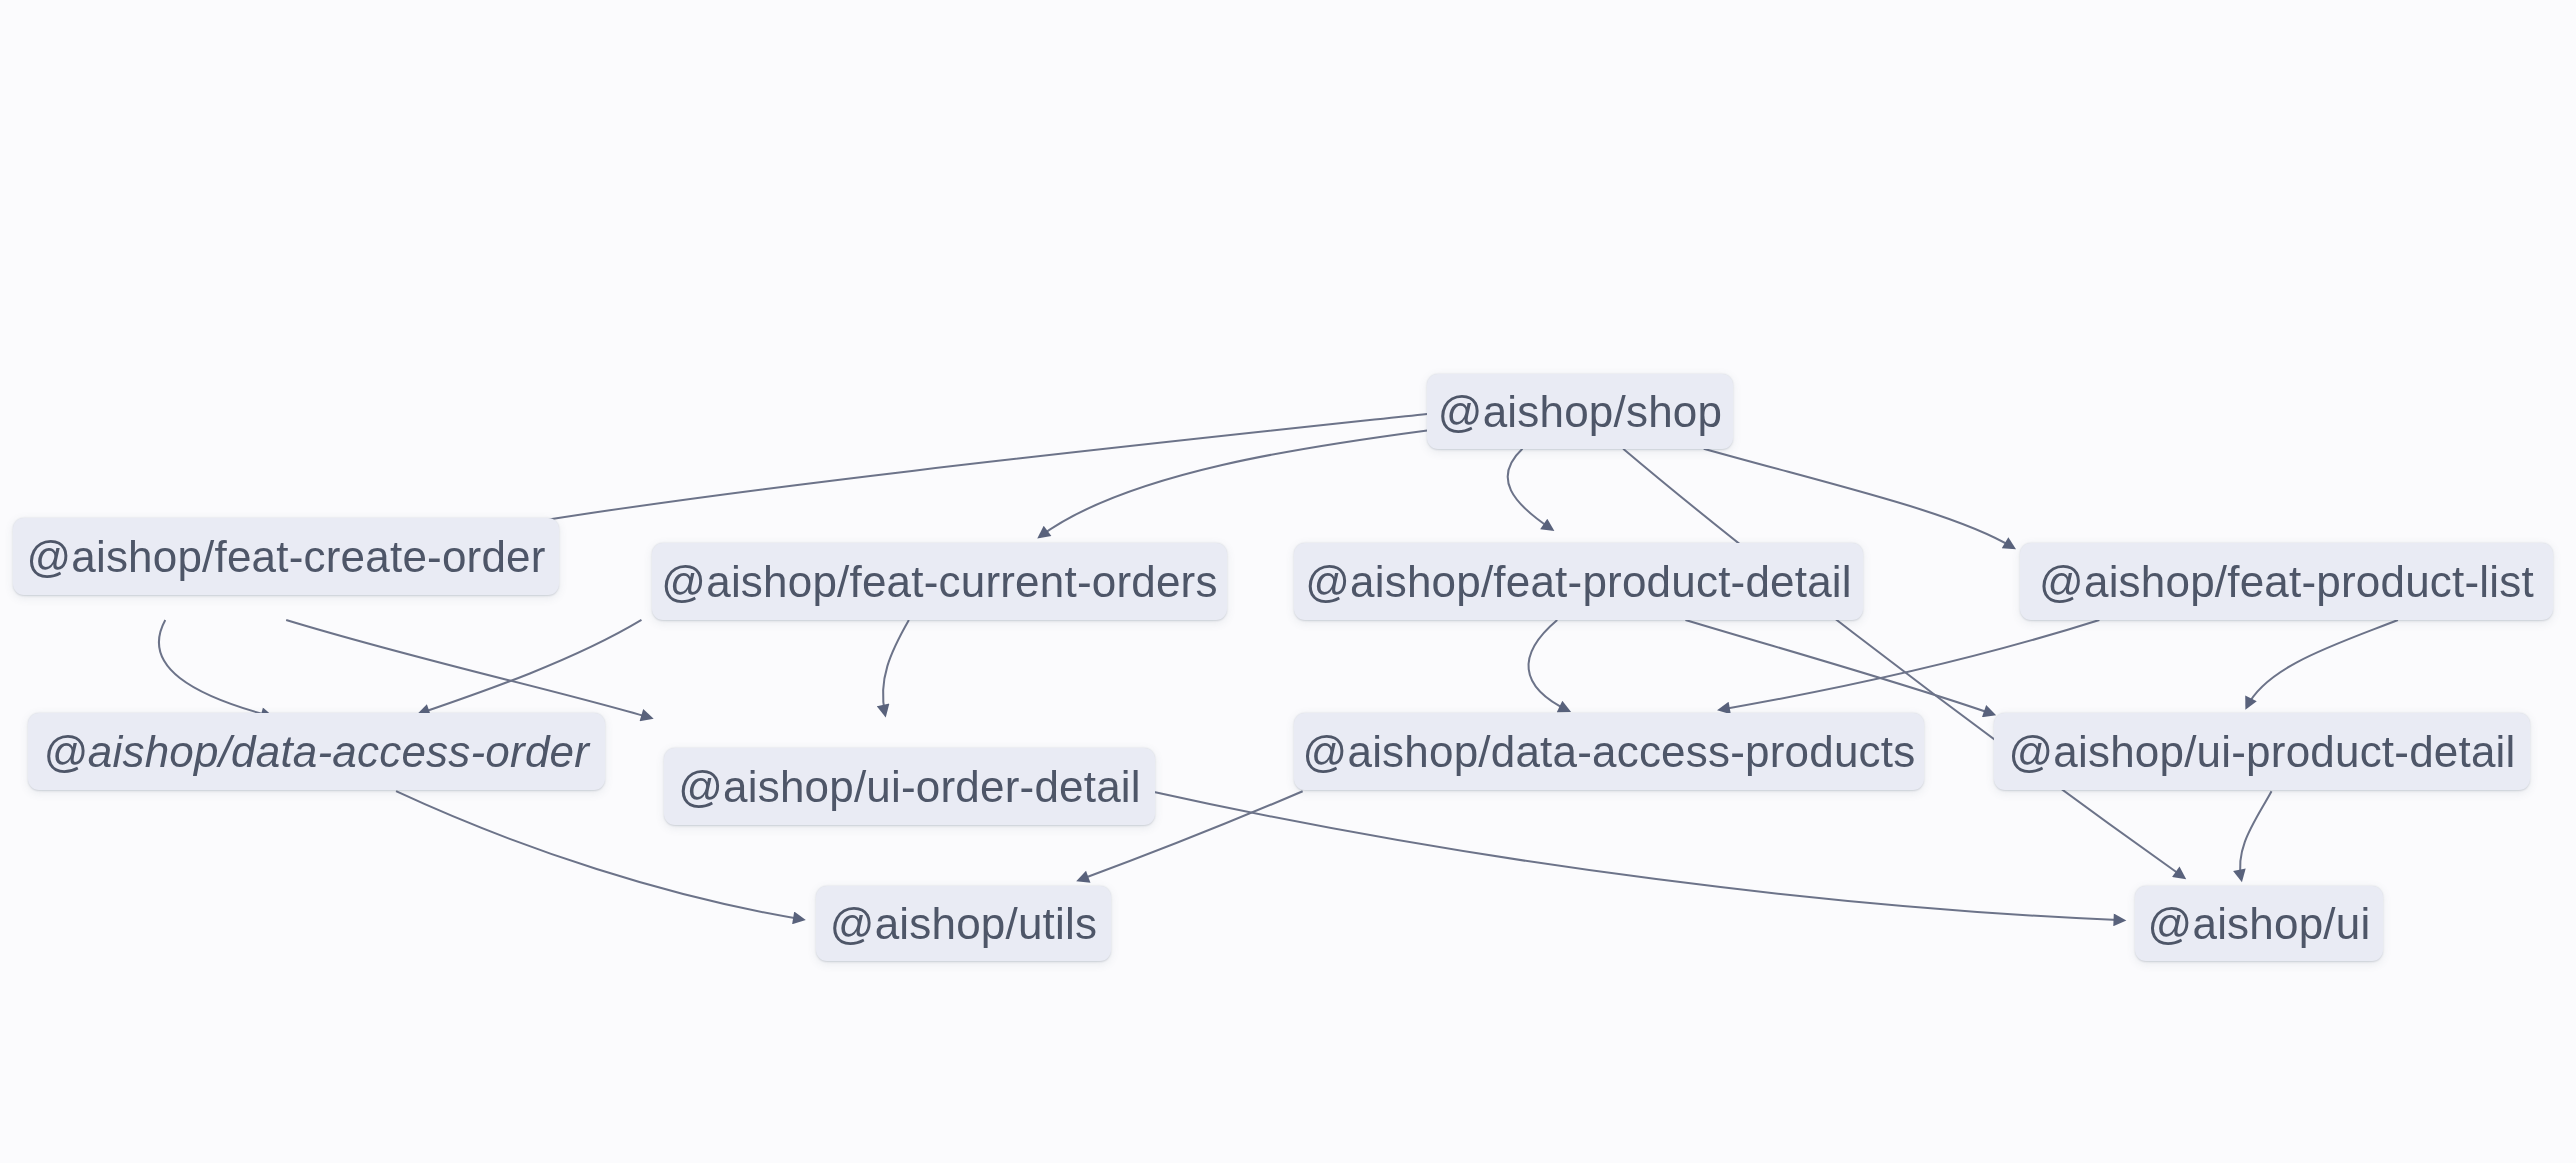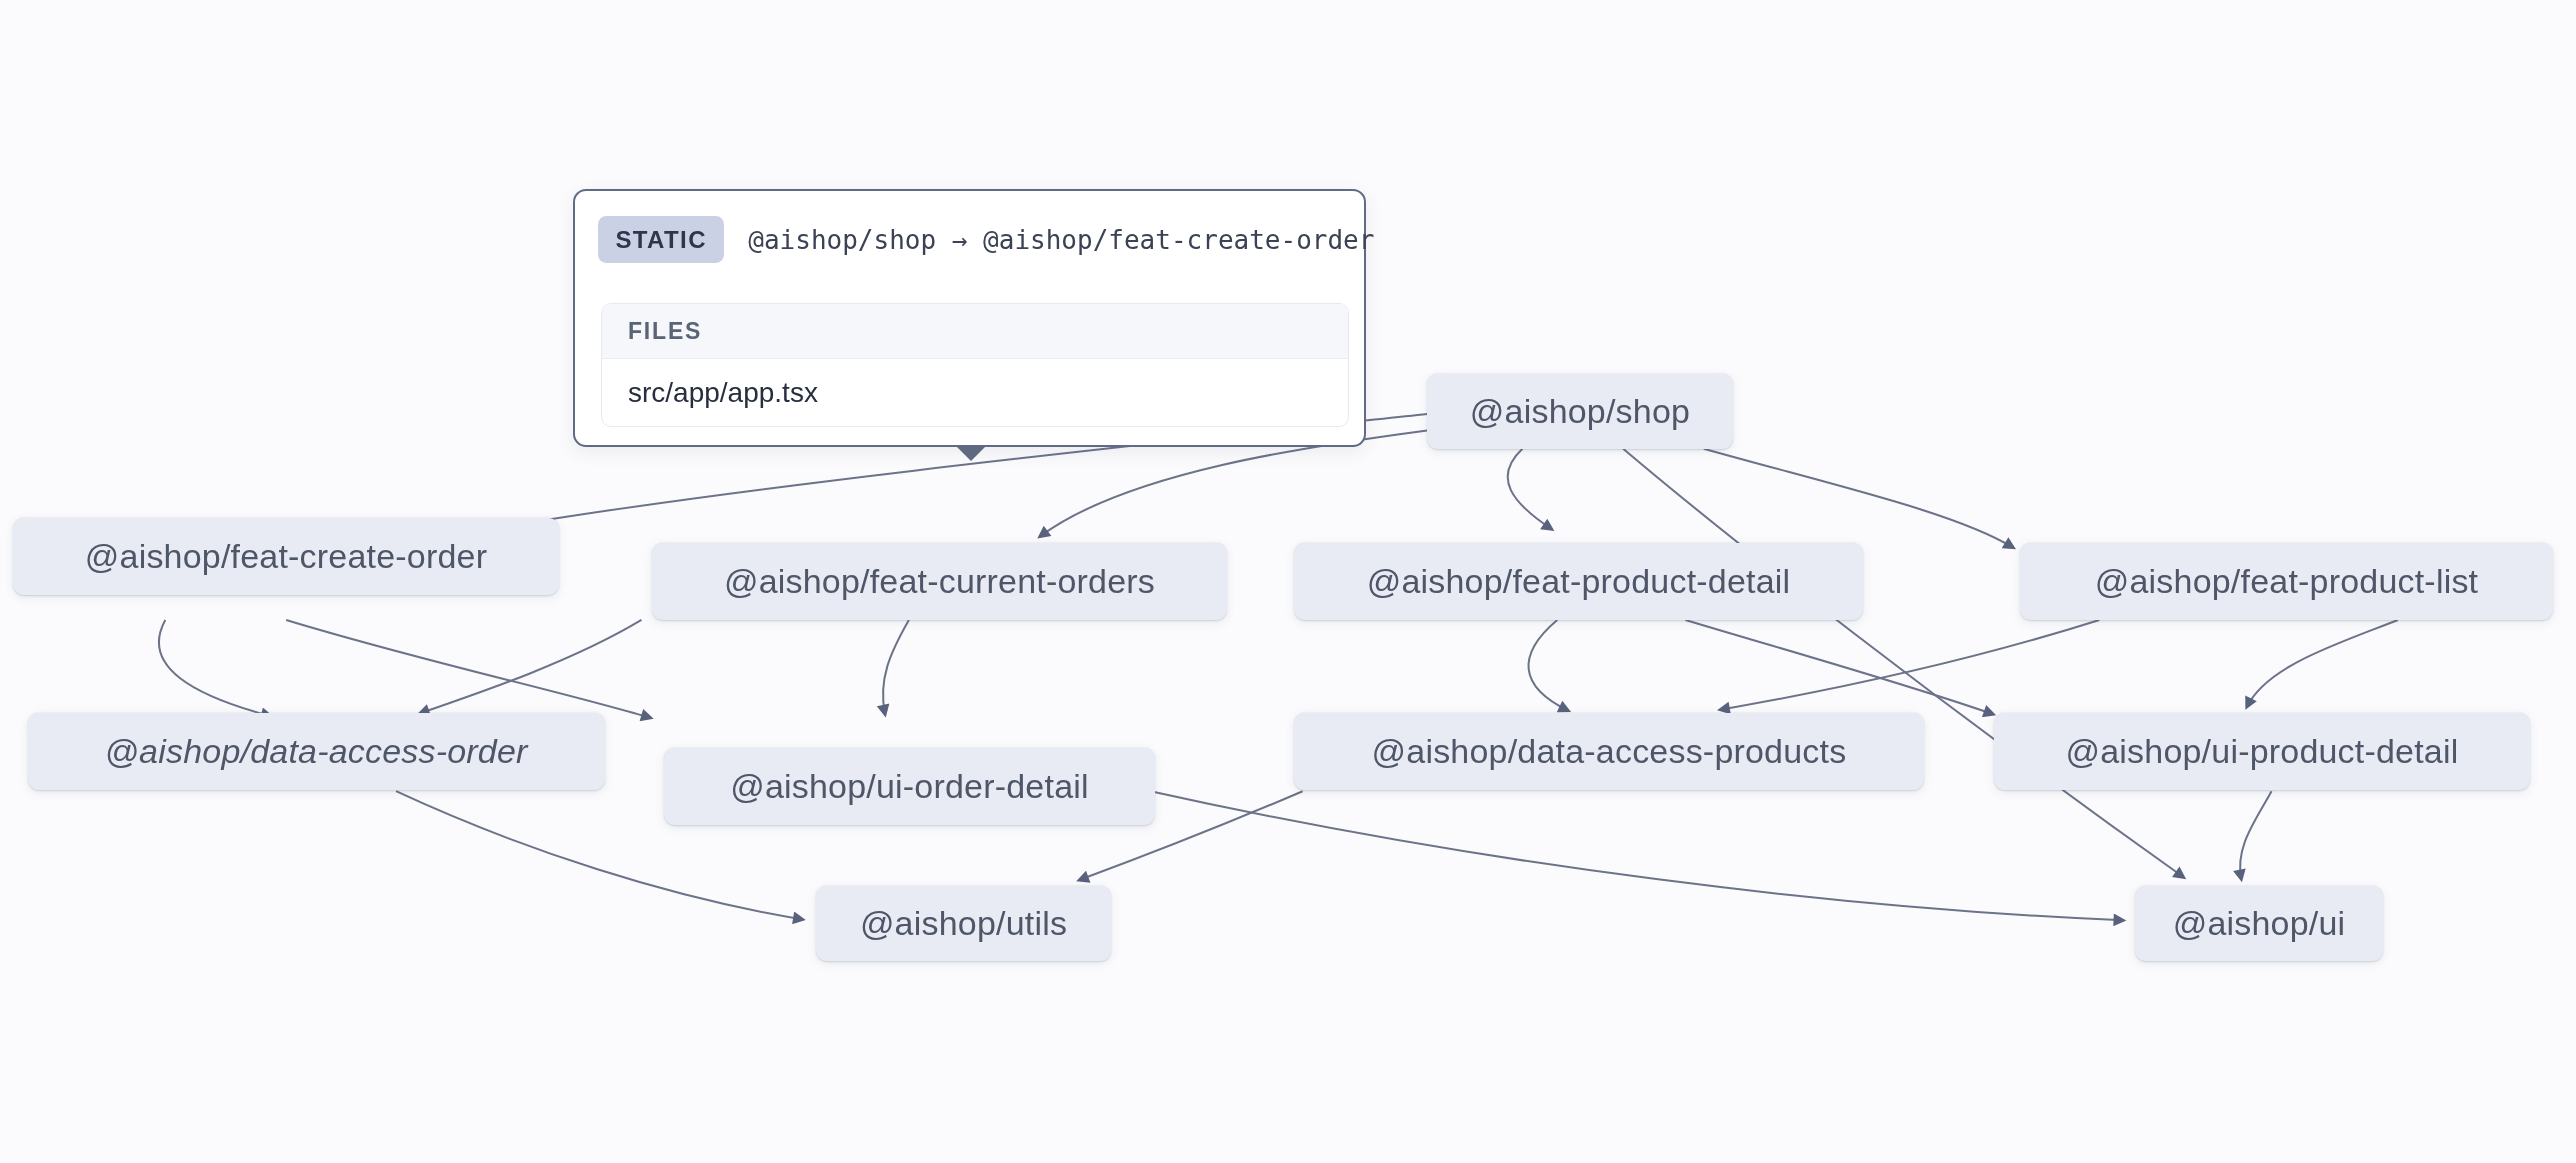--- a/index.html
+++ b/index.html
@@ -1,21 +1,21 @@
 <!DOCTYPE html>
 <html style="font-size:14.7px"><head>
 <meta charset="utf-8">
 <style>
   html,body{margin:0;padding:0;background:#fbfbfd;}
   #stage{position:relative;width:2576px;height:1163px;overflow:hidden;
          font-family:"Liberation Sans",sans-serif;background:#fbfbfd;}
   #edge-layer{position:absolute;left:0;top:0;width:2576px;height:1163px;}
   .edge{fill:none;stroke:#6c7389;stroke-width:2.2px;}
   .node{position:absolute;display:flex;align-items:center;justify-content:center;
-        background:#e9ebf4;border-radius:11px;color:#4e5668;font-size:34px;
+        background:#e9ebf4;border-radius:11px;color:#4e5668;font-size:44px;
         letter-spacing:0.2px;white-space:nowrap;cursor:pointer;
         box-shadow:0 0.9px 1.8px rgba(71,85,105,.20),0 2.7px 9.2px rgba(71,85,105,.10);}
   
   .tooltip{position:absolute;left:573px;top:189px;width:793px;height:258px;
            box-sizing:border-box;background:#ffffff;border:2.3px solid #5f6b85;
            border-radius:13px;box-shadow:0 5.5px 16.5px rgba(60,70,100,.08);}
   .tt-caret{position:absolute;left:381px;bottom:-15.6px;width:0;height:0;
             border-left:15.6px solid transparent;border-right:15.6px solid transparent;
             border-top:15.6px solid #5f6980;}
   .tt-head{display:flex;align-items:center;padding:25px 20px 0 23px;}
@@ -70,26 +70,15 @@
       <div class="node" style="left: 1294px; top: 543px; width: 569px; height: 77px;">@aishop/feat-product-detail</div>
       <div class="node" style="left: 2020px; top: 543px; width: 533px; height: 77px;">@aishop/feat-product-list</div>
       <div class="node" style="left: 27.5px; top: 713px; width: 577px; height: 77px; font-style: italic;">@aishop/data-access-order</div>
       <div class="node" style="left: 664px; top: 748px; width: 491px; height: 77px;">@aishop/ui-order-detail</div>
       <div class="node" style="left: 1294px; top: 713px; width: 630px; height: 77px;">@aishop/data-access-products</div>
       <div class="node" style="left: 1994px; top: 713px; width: 536px; height: 77px;">@aishop/ui-product-detail</div>
       <div class="node" style="left: 816px; top: 886px; width: 295px; height: 75px;">@aishop/utils</div>
       <div class="node" style="left: 2135px; top: 886px; width: 248px; height: 75px;">@aishop/ui</div>
     </div>
 
-  <div class="tooltip">
-    <div class="tt-caret"></div>
-    <div class="tt-head">
-      <span class="tt-badge">STATIC</span>
-      <span class="tt-title">@aishop/shop → @aishop/feat-create-order</span>
-    </div>
-    <div class="tt-files">
-      <div class="tt-files-head">FILES</div>
-      <div class="tt-file-row">src/app/app.tsx</div>
-    </div>
-  </div>
 
 </div>
 
 
 </body></html>

